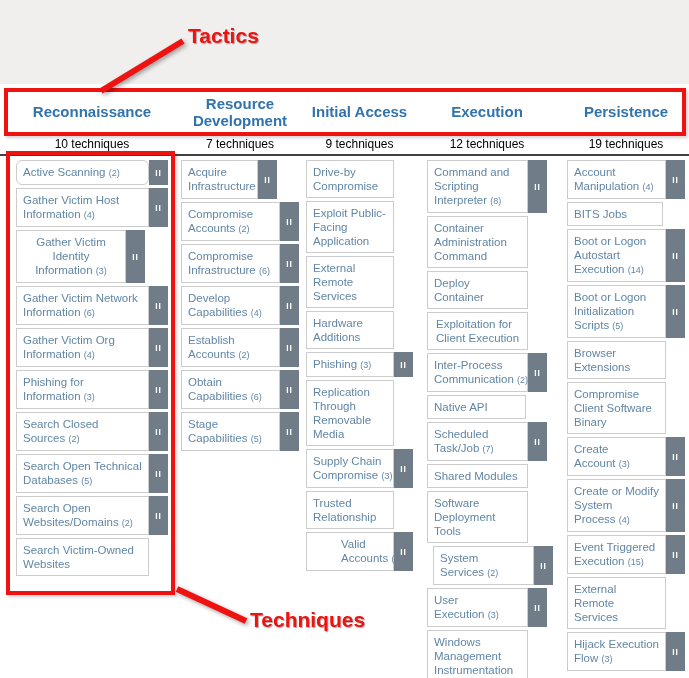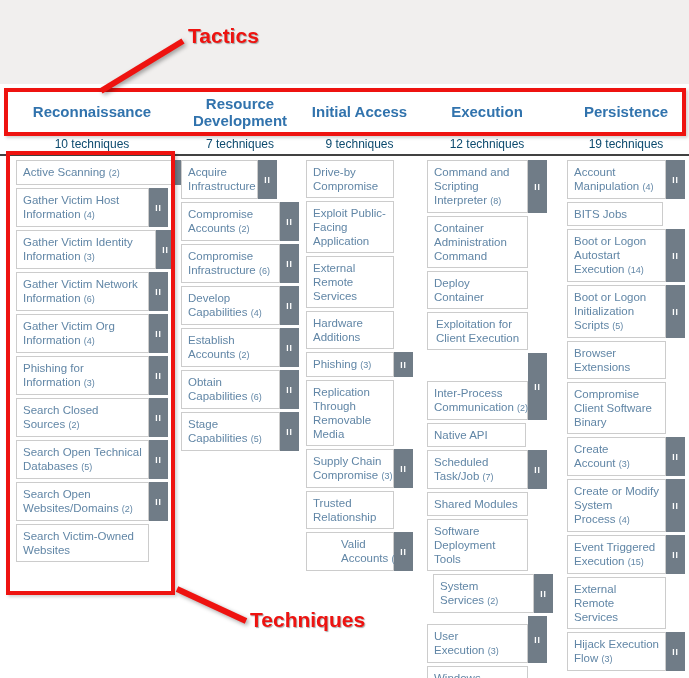--- a/index.html
+++ b/index.html
@@ -23,21 +23,21 @@
   .anno-tactics{left:188px;top:24px;}
   .anno-techniques{left:250px;top:608px;}
   svg.anno-arrows{position:absolute;left:0;top:0;z-index:45;pointer-events:none;}
 
   
   .hdr-row{position:absolute;top:88px;left:0;width:689px;height:47px;z-index:10;}
   .hdr-cell{position:absolute;top:0;height:100%;display:flex;align-items:center;
             justify-content:center;text-align:center;color:#3173ad;font-weight:bold;
             font-size:15px;line-height:17px;cursor:pointer;}
   .cnt-row{position:absolute;top:137px;left:0;width:689px;height:16px;z-index:10;}
-  .cnt-cell{position:absolute;top:0;text-align:center;font-size:12px;color:#0c4a6e;}
+  .cnt-cell{position:absolute;top:0;text-align:center;font-size:12px;color:#000000;}
   .dark-rule{position:absolute;left:0;top:154px;width:689px;height:2px;background:#414141;}
 
   
   .matrix-body{position:absolute;left:0;top:160px;width:689px;z-index:5;}
   .tech-col{position:absolute;top:0;}
   .cell{display:flex;align-items:stretch;margin-bottom:3px;cursor:pointer;}
   .cell-name{box-sizing:border-box;background:#ffffff;border:1px solid #cccccc;
              padding:4px 6px;font-size:11.5px;line-height:14px;color:#6186a6;flex:0 0 auto;}
   .cell-name .count{font-size:9px;color:#6186a6;}
   .handle{width:19px;flex:0 0 19px;background:#707c87;color:#ffffff;display:flex;
@@ -61,29 +61,29 @@
     <div class="cnt-cell" style="left: 181px; width: 118px;">7 techniques</div>
     <div class="cnt-cell" style="left: 306px; width: 107px;">9 techniques</div>
     <div class="cnt-cell" style="left: 427px; width: 120px;">12 techniques</div>
     <div class="cnt-cell" style="left: 567px; width: 118px;">19 techniques</div>
   </div>
 <div class="dark-rule"></div>
 
 <div class="matrix-body" id="matrixBody">
     <div class="tech-col" style="left: 16px; width: 152px;">
       <div class="cell">
-        <span class="cell-name" style="width: 159px;">Active Scanning&nbsp;<span class="count">(2)</span></span>
+        <span class="cell-name" style="width: 133px; border-radius: 6px;">Active Scanning&nbsp;<span class="count">(2)</span></span>
         <div class="handle">II</div>
       </div>
       <div class="cell">
         <span class="cell-name" style="width: 133px;">Gather Victim Host Information&nbsp;<span class="count">(4)</span></span>
         <div class="handle">II</div>
       </div>
       <div class="cell">
-        <span class="cell-name" style="width: 140px;">Gather Victim Identity Information&nbsp;<span class="count">(3)</span></span>
+        <span class="cell-name" style="width: 110px; text-align: center;">Gather Victim Identity Information&nbsp;<span class="count">(3)</span></span>
         <div class="handle">II</div>
       </div>
       <div class="cell">
         <span class="cell-name" style="width: 133px;">Gather Victim Network Information&nbsp;<span class="count">(6)</span></span>
         <div class="handle">II</div>
       </div>
       <div class="cell">
         <span class="cell-name" style="width: 133px;">Gather Victim Org Information&nbsp;<span class="count">(4)</span></span>
         <div class="handle">II</div>
       </div>
@@ -177,42 +177,42 @@
       <div class="cell">
         <span class="cell-name" style="width: 101px;">Container Administration Command</span>
       </div>
       <div class="cell">
         <span class="cell-name" style="width: 101px;">Deploy Container</span>
       </div>
       <div class="cell">
         <span class="cell-name" style="width: 101px; padding-left: 8px;">Exploitation for Client Execution</span>
       </div>
       <div class="cell">
-        <span class="cell-name" style="width: 101px; margin-top: 28px;">Inter-Process Communication&nbsp;<span class="count">(2)</span></span>
+        <span class="cell-name" style="width: 101px;">Inter-Process Communication&nbsp;<span class="count">(2)</span></span>
         <div class="handle">II</div>
       </div>
       <div class="cell">
         <span class="cell-name" style="width: 99px;">Native API</span>
       </div>
       <div class="cell">
         <span class="cell-name" style="width: 101px;">Scheduled Task/Job&nbsp;<span class="count">(7)</span></span>
         <div class="handle">II</div>
       </div>
       <div class="cell">
         <span class="cell-name" style="width: 101px;">Shared Modules</span>
       </div>
       <div class="cell">
         <span class="cell-name" style="width: 101px;">Software Deployment Tools</span>
       </div>
       <div class="cell">
         <span class="cell-name" style="width: 101px; margin-left: 6px;">System Services&nbsp;<span class="count">(2)</span></span>
         <div class="handle">II</div>
       </div>
       <div class="cell">
-        <span class="cell-name" style="width: 101px; margin-top: 8px;">User Execution&nbsp;<span class="count">(3)</span></span>
+        <span class="cell-name" style="width: 101px;">User Execution&nbsp;<span class="count">(3)</span></span>
         <div class="handle">II</div>
       </div>
       <div class="cell">
         <span class="cell-name" style="width: 101px;">Windows Management Instrumentation</span>
       </div>
     </div>
     <div class="tech-col" style="left: 567px; width: 118px;">
       <div class="cell">
         <span class="cell-name" style="width: 99px;">Account Manipulation&nbsp;<span class="count">(4)</span></span>
         <div class="handle">II</div>

